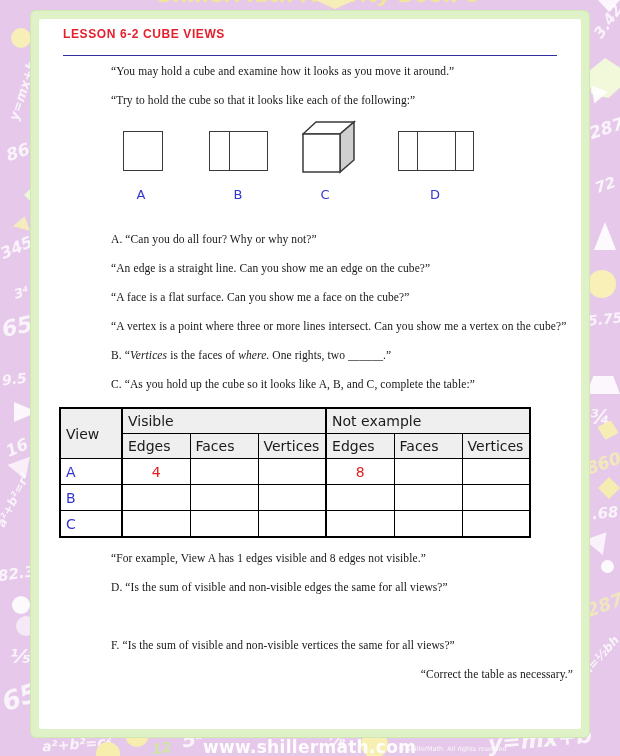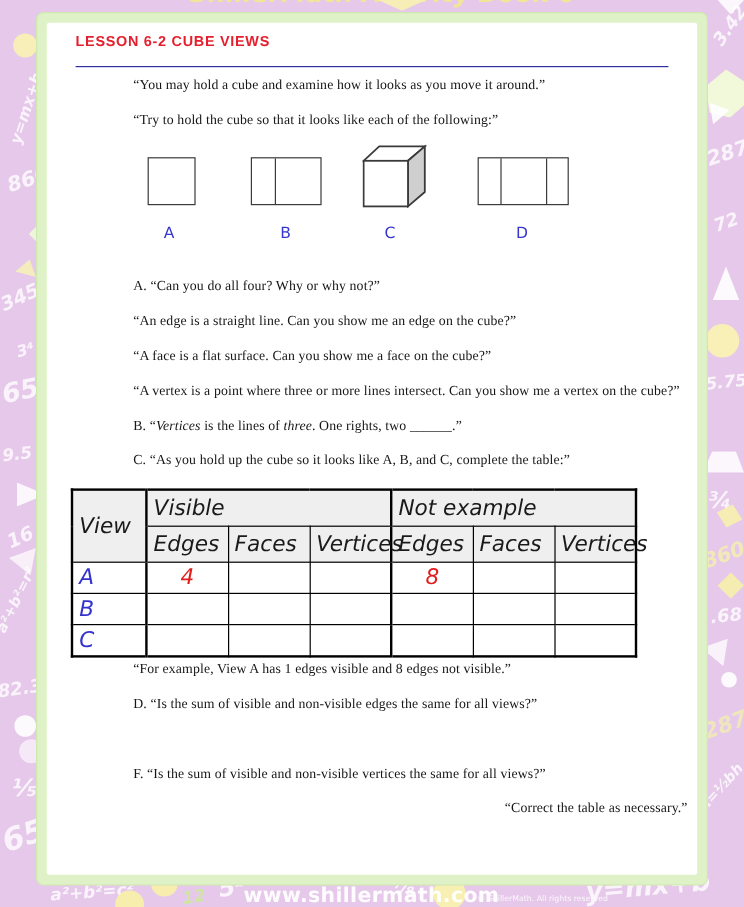--- a/index.html
+++ b/index.html
@@ -44,21 +44,21 @@
   .fig-label {
     position:absolute; width:16px; text-align:center;
     font-family:"DejaVu Sans", sans-serif; font-size:13px; color:#3535cf;
   }
   .cube-svg { position:absolute; }
 
   
   .tbl {
     position:absolute; left:20px; top:388px; width:470px;
     border-collapse:collapse; table-layout:fixed;
-    font-family:"DejaVu Sans", sans-serif; font-size:18px; color:#1a1a1a;font-style:italic;
+    font-family:"DejaVu Sans", sans-serif; font-size:14px; color:#1a1a1a;
   }
   .tbl, .tbl th, .tbl td { border:1px solid #000; }
   .tbl { border-width:2px; }
   .tbl th { background:#efefef; font-weight:normal; text-align:left; padding:4px 5px; }
   .tbl td { height:25px; padding:0 5px; }
   .sep { border-left-width:2px !important; }
   .view-cell { color:#3434cd; }
   .val { text-align:center; color:#e11d1d; }
 
   
@@ -163,21 +163,21 @@
         <div class="fig-div" style="left:18px;"></div>
         <div class="fig-div" style="left:56px;"></div>
       </div>
       <div class="fig-label" style="left:388px; top:168px;">D</div>
     </div>
 
     <div class="para" style="top:214px;">A. “Can you do all four? Why or why not?”</div>
     <div class="para" style="top:243px;">“An edge is a straight line. Can you show me an edge on the cube?”</div>
     <div class="para" style="top:272px;">“A face is a flat surface. Can you show me a face on the cube?”</div>
     <div class="para" style="top:301px;">“A vertex is a point where three or more lines intersect. Can you show me a vertex on the cube?”</div>
-    <div class="para" style="top:330px;"><span>B. “</span><i>Vertices</i><span> is the lines of </span><i>three</i><span>. One rights, two ______.”</span></div>
+    <div class="para" style="top:330px;"><span>B. “</span><i>Vertices</i><span> is the faces of </span><i>where</i><span>. One rights, two ______.”</span></div>
     <div class="para" style="top:359px;">C. “As you hold up the cube so it looks like A, B, and C, complete the table:”</div>
 
     <table class="tbl">
       <colgroup>
         <col style="width:62px">
         <col style="width:68px">
           <col style="width:68px">
           <col style="width:68px">
         <col style="width:68px">
           <col style="width:68px">

